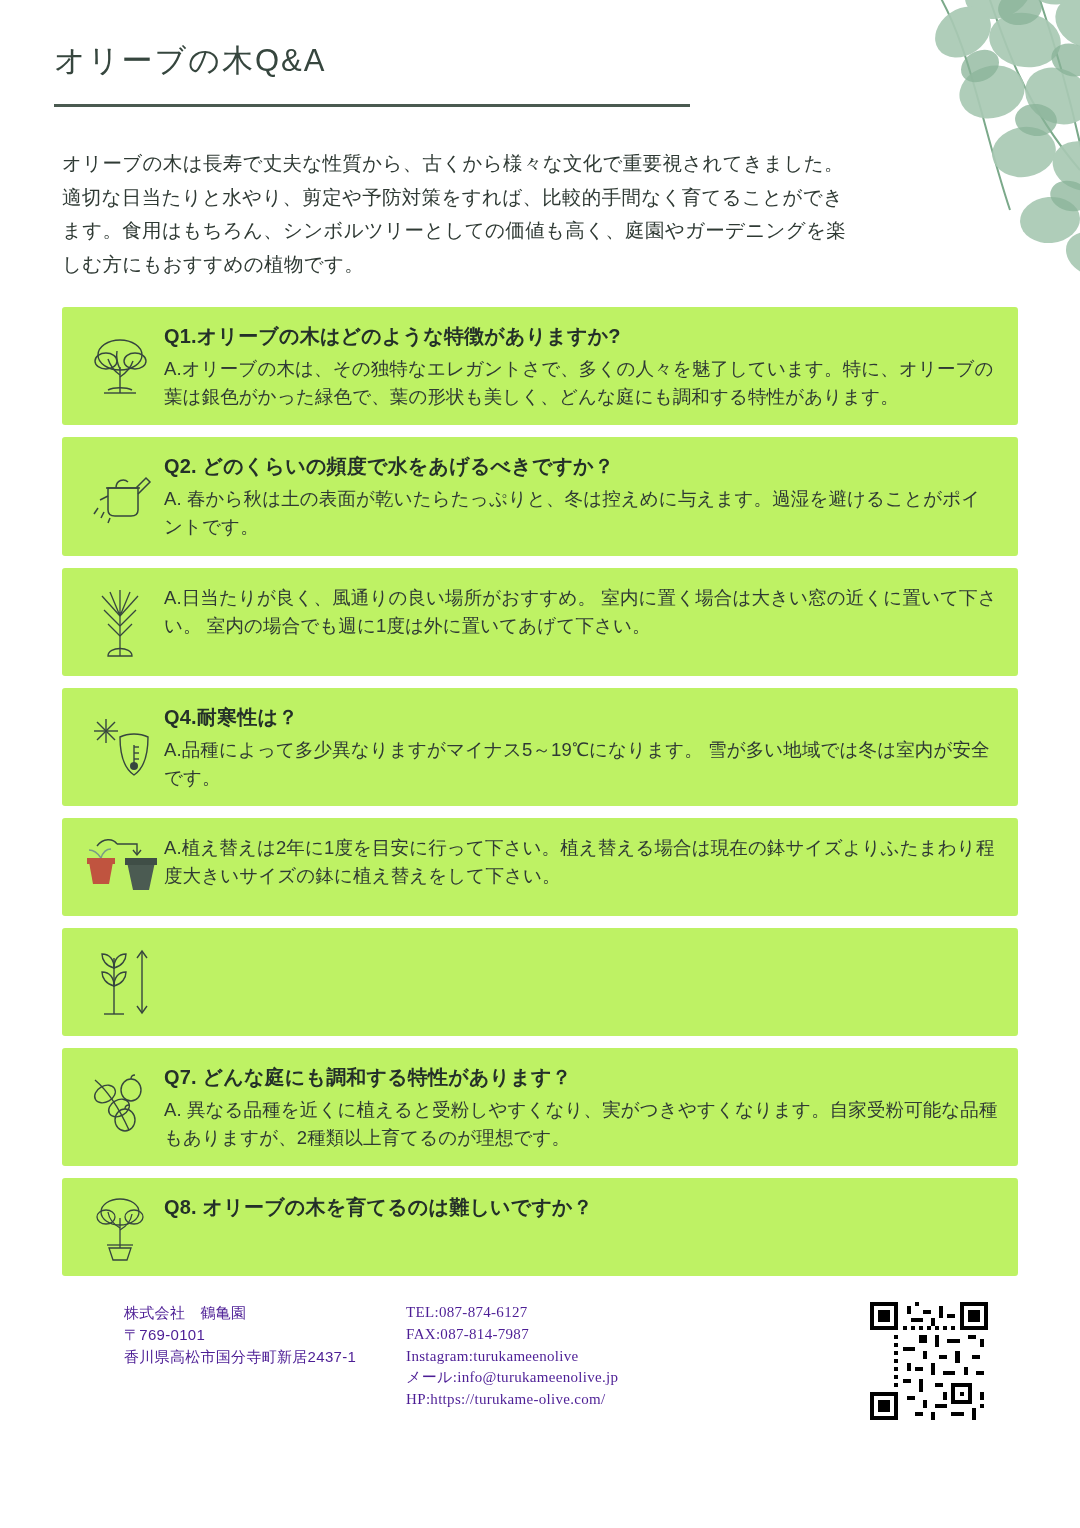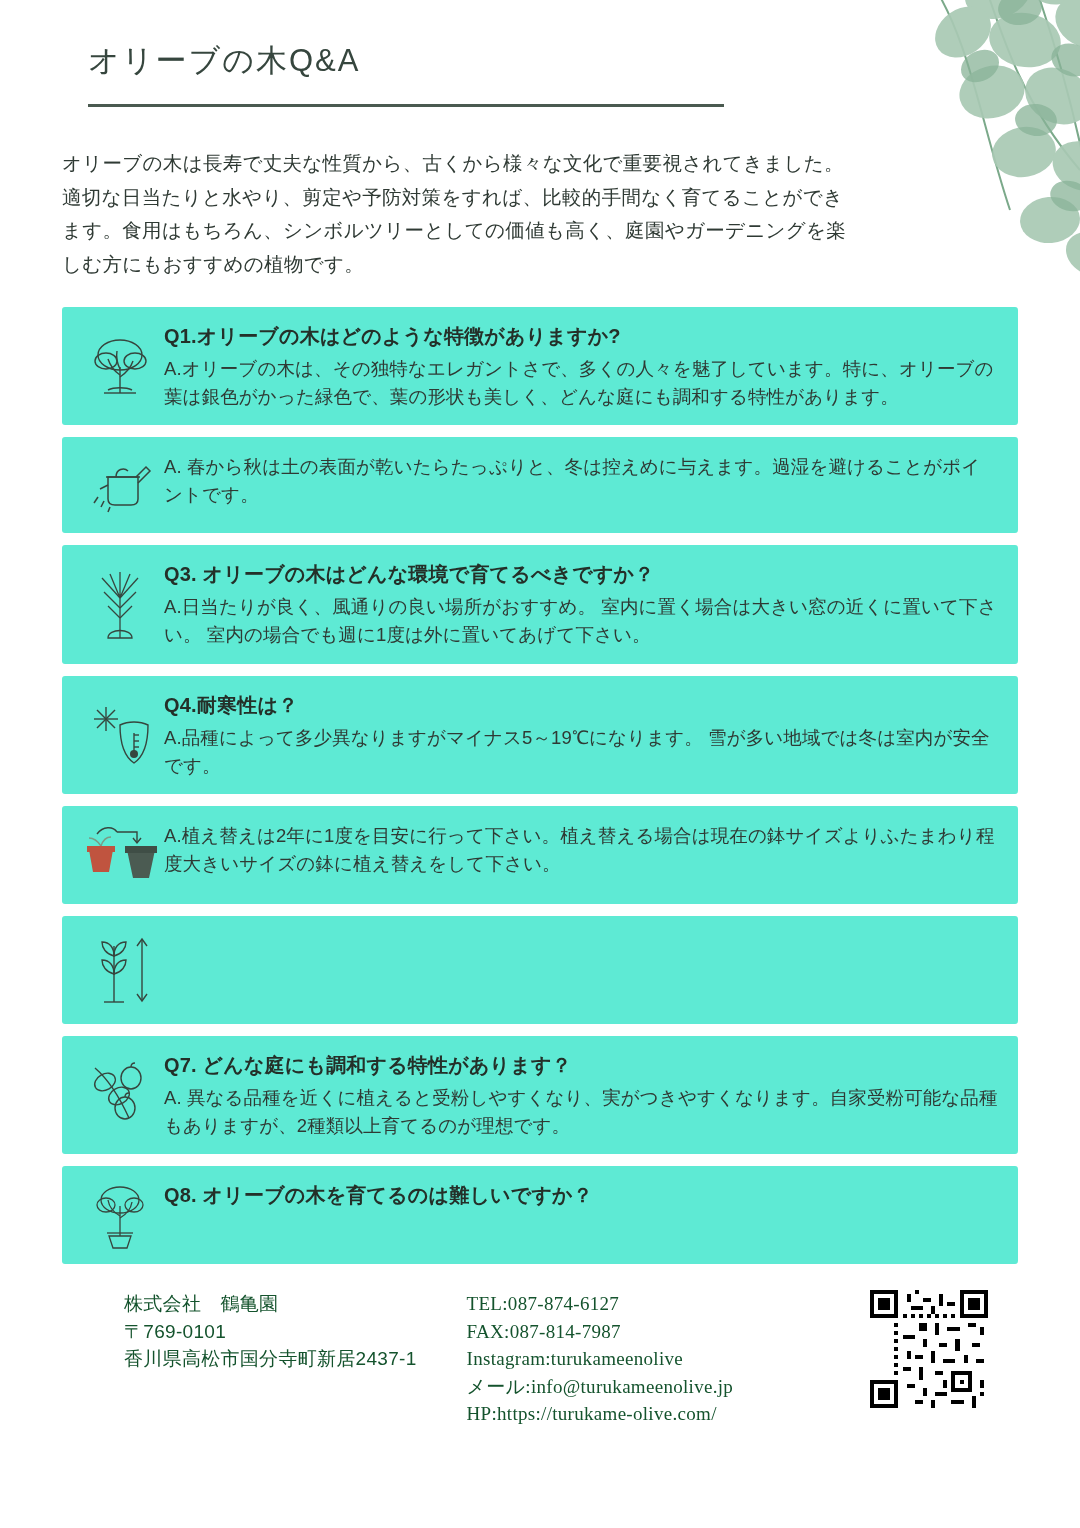--- a/index.html
+++ b/index.html
@@ -18,21 +18,21 @@
     top: -30px; right: -20px;
     width: 420px; height: 330px;
     pointer-events: none;
     z-index: 0;
   }
 
   
   .header {
     position: relative;
     z-index: 2;
-    padding: 40px 0 0 88px;
+    padding: 40px 0 0 54px;
   }
   .page-title {
     font-size: 31px;
     letter-spacing: 2px;
     color: #36463e;
     font-weight: 400;
     padding-bottom: 22px;
   }
   .title-rule {
     width: 636px;
@@ -55,21 +55,21 @@
   
   .qa-list {
     position: relative;
     z-index: 2;
     margin: 26px 62px 0 62px;
     display: flex;
     flex-direction: column;
     gap: 12px;
   }
   .qa-card {
-    background: #5eead4;
+    background: #bef264;
     border-radius: 3px;
     display: flex;
     align-items: flex-start;
     padding: 14px 20px 14px 14px;
     min-height: 96px;
   }
   .qa-icon {
     width: 88px;
     flex: 0 0 88px;
     display: flex;
@@ -96,23 +96,23 @@
   
   .footer {
     position: relative;
     z-index: 2;
     margin: 26px 62px 0 62px;
     display: flex;
     align-items: flex-start;
     gap: 50px;
   }
   .footer-col {
-    font-size: 19px;
+    font-size: 15px;
     line-height: 1.45;
-    color: #14532d;
+    color: #4c1d95;
     letter-spacing: .3px;
     white-space: pre;
   }
   .footer-col.company { padding-left: 62px; }
   .footer-col.contact { font-family: Liberation Serif, serif; }
   .qr {
     margin-left: auto;
     margin-right: 30px;
     width: 118px; height: 118px;
   }
@@ -191,20 +191,21 @@
           <path d="M52 28 L64 16 L60 12 L50 22"></path>
           <path d="M30 22 C30 14 38 12 42 16"></path>
           <path d="M14 34 L22 30"></path>
           <path d="M12 42 L8 48"></path>
           <path d="M18 46 L15 52"></path>
           <path d="M24 52 L22 57"></path>
         </g>
       </svg>
     </div>
     <div class="qa-body">
+      <div class="qa-q">Q2. どのくらいの頻度で水をあげるべきですか？</div>
       <div class="qa-a">A. 春から秋は土の表面が乾いたらたっぷりと、冬は控えめに与えます。過湿を避けることがポイントです。</div>
     </div>
   </div>
 
   <div class="qa-card">
     <div class="qa-icon">
       <svg width="72" height="80" viewBox="0 0 72 80">
         <g stroke="#36463e" stroke-width="1.3" fill="none">
           <path d="M36 74 L36 30"></path>
           <path d="M36 34 L18 14"></path>
@@ -214,21 +215,20 @@
             <path d="M36 34 L54 14"></path>
           <path d="M36 44 L20 28"></path>
             <path d="M36 44 L52 28"></path>
           <path d="M36 54 L24 42"></path>
             <path d="M36 54 L48 42"></path>
           <path d="M24 74 C24 64 48 64 48 74 Z"></path>
         </g>
       </svg>
     </div>
     <div class="qa-body">
-      <div class="qa-q">Q3. オリーブの木はどんな環境で育てるべきですか？</div>
       <div class="qa-a">A.日当たりが良く、風通りの良い場所がおすすめ。 室内に置く場合は大きい窓の近くに置いて下さい。 室内の場合でも週に1度は外に置いてあげて下さい。</div>
     </div>
   </div>
 
   <div class="qa-card">
     <div class="qa-icon">
       <svg width="68" height="68" viewBox="0 0 68 68">
         <g stroke="#36463e" stroke-width="1.4" fill="none">
           <path d="M20 6 L20 30"></path>
             <path d="M8 18 L32 18"></path>

